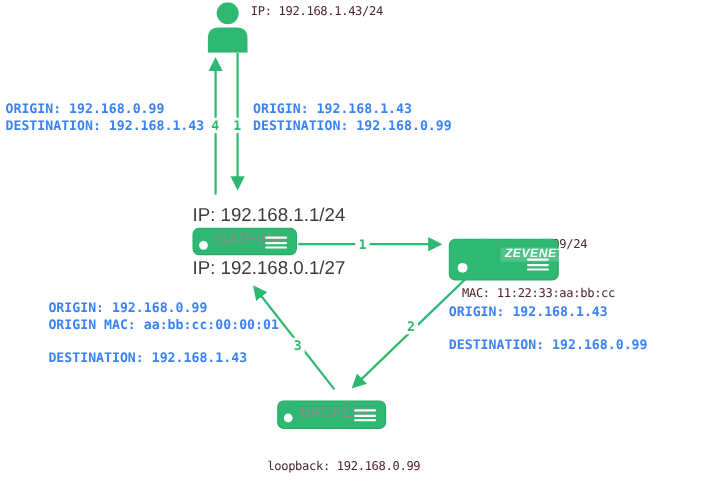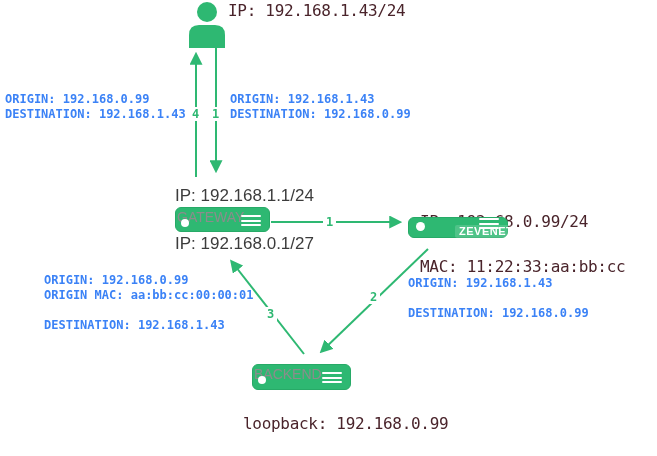--- a/index.html
+++ b/index.html
@@ -3,21 +3,21 @@
 <meta charset="utf-8">
 <style>
   html,body{margin:0;padding:0;background:#fff;}
   #canvas{
     position:relative;width:657px;height:456px;background:#ffffff;
     font-family:"DejaVu Sans Mono",monospace;overflow:hidden;
   }
   .abs{position:absolute;}
   
   .mono-dark{
-    color:#4a242b;font-size:16px;letter-spacing:-0.3px;white-space:pre;
+    color:#4a242b;font-size:11px;letter-spacing:-0.3px;white-space:pre;
     font-family:"DejaVu Sans Mono",monospace;line-height:15px;
   }
   
   .sans-dark{
     color:#3c3c3c;font-size:17px;white-space:pre;
     font-family:"Liberation Sans",sans-serif;line-height:15px;
   }
   
   .pkt{color:#3b82f6;font-weight:bold;font-size:12px;}
   .pkt div{height:15px;line-height:15px;white-space:pre;}
@@ -25,21 +25,21 @@
   .num{
     color:#2eb872;font-weight:bold;font-size:12px;background:#ffffff;
     padding:0 3px;line-height:14px;text-align:center;
   }
   
   .node{
     position:absolute;background:#2eb872;border:1px solid #27aa67;
     border-radius:6px;box-sizing:border-box;
   }
   .node .nlabel{
-    position:absolute;top:1px;left:1px;color:#8c8c8c;
+    position:absolute;top:1px;left:20px;color:#8c8c8c;
     font-family:"Liberation Sans",sans-serif;font-size:14px;line-height:16px;
     white-space:nowrap;
   }
   .node .nlabel.white{
     color:#ffffff;font-weight:bold;font-size:11px;letter-spacing:0.5px;
     top:7px;left:46px;background:rgba(255,255,255,0.16);padding:0 4px;
     border-radius:2px;line-height:13px;
   }
   .node .dot{
     position:absolute;left:5px;bottom:4px;width:8px;height:8px;
@@ -100,21 +100,21 @@
         <i></i>
         <i></i>
       </span>
   </div>
   <div class="abs sans-dark" style="left:175px;top:236px;">IP: 192.168.0.1/27</div>
 
   <div class="abs mono-dark" style="left:420px;top:184px;">
     <div>IP: 192.68.0.99/24</div>
     <div>MAC: 11:22:33:aa:bb:cc</div>
   </div>
-  <div class="node" style="left:408px;top:217px;width:100px;height:21px;">
+  <div class="node" style="left:408px;top:217px;width:100px;height:38px;font-style:italic;">
     <span class="nlabel white">ZEVENET</span>
     <span class="dot" style="left:7px;bottom:6px;width:9px;height:9px;"></span>
     <span class="bars" style="bottom:8px;">
         <i></i>
         <i></i>
         <i></i>
       </span>
   </div>
 
   <div class="abs pkt" style="left:44px;top:273px;">

